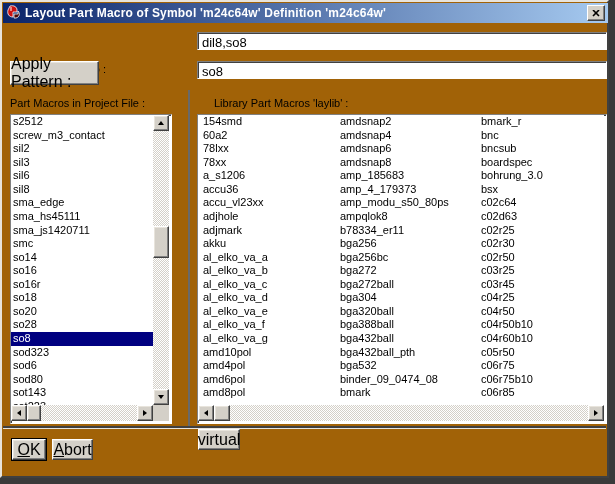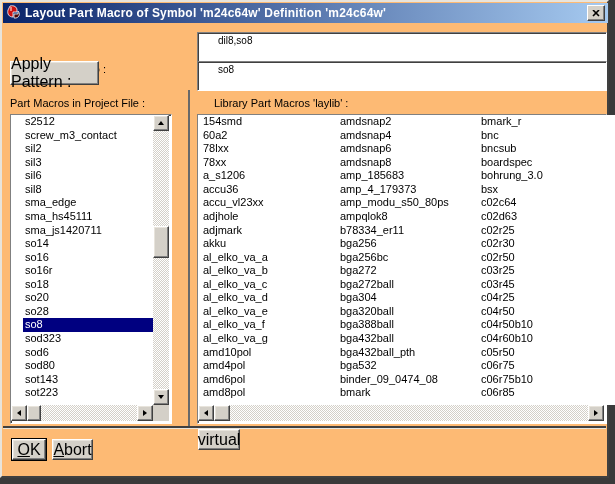--- a/index.html
+++ b/index.html
@@ -1,50 +1,50 @@
 <!DOCTYPE html>
 <html><head>
 <meta charset="utf-8">
 <style>
   html,body{margin:0;padding:0;width:615px;height:484px;overflow:hidden;
     font-family:"Liberation Sans","DejaVu Sans",sans-serif;}
   body{background:#3a3a3a;position:relative;}
-  .dialog{position:absolute;left:0;top:0;width:609px;height:478px;background:#fdba74;
+  .dialog{position:absolute;left:0;top:0;width:609px;height:478px;background:#a16207;
     border:2px solid;border-color:#e8e4dc #404040 #404040 #e8e4dc;box-sizing:border-box;}
   
   .titlebar{position:absolute;left:1px;top:1px;width:601px;height:20px;
     background:linear-gradient(to right,#0a246a,#a6caf0);
     display:flex;align-items:center;padding:0 2px;}
   .titlebar .appicon{width:16px;height:16px;margin:0 3px 0 1px;flex:0 0 auto;}
   .titletext{color:#fff;font-size:12px;font-weight:bold;white-space:nowrap;
     letter-spacing:0.2px;flex:1 1 auto;}
   .closebtn{width:16px;height:14px;background:#d4d0c8;border:1px solid;
     border-color:#fff #404040 #404040 #fff;box-shadow:inset -1px -1px 0 #808080;
     display:flex;align-items:center;justify-content:center;flex:0 0 auto;margin-right:1px;}
   
   .raised{background:#d4d0c8;border:1px solid;border-color:#fff #404040 #404040 #fff;
     box-shadow:inset -1px -1px 0 #808080, inset 1px 1px 0 #e8e4dc;box-sizing:border-box;}
   .sunken{background:#fff;border:1px solid;border-color:#808080 #fff #fff #808080;
     box-shadow:inset 1px 1px 0 #404040;box-sizing:border-box;}
   
   .lbl{position:absolute;font-size:11px;color:#000;white-space:nowrap;}
-  .field{position:absolute;left:195px;width:410px;height:30px;font-size:10px;
-    padding:2px 0 0 20px;white-space:nowrap;color:#000;}
+  .field{position:absolute;left:195px;width:410px;height:18px;font-size:13px;
+    padding:2px 0 0 4px;white-space:nowrap;color:#000;}
   .pushbtn{position:absolute;font-size:16px;color:#000;display:flex;
     align-items:center;justify-content:center;}
   .pushbtn span{display:block;}
   .mnemonic::first-letter{text-decoration:underline;}
   .default-outline{box-shadow:0 0 0 1px #000, inset -1px -1px 0 #808080, inset 1px 1px 0 #e8e4dc;}
   
   .vdivider{position:absolute;left:186px;top:88px;width:2px;height:336px;background:#696969;}
   .hseparator{position:absolute;left:1px;top:424px;width:603px;height:2px;background:#404040;
     border-bottom:1px solid #e8e4dc;}
   
   .listbox{position:absolute;top:112px;height:310px;}
-  .rows-area{position:absolute;left:0;top:0;overflow:hidden;background:#fff;padding-left:12px;}
+  .rows-area{position:absolute;left:0;top:0;overflow:hidden;background:#fff;}
   .row{height:13.57px;line-height:13.5px;font-size:11px;color:#000;white-space:nowrap;
     overflow:hidden;padding-left:2px;}
   .row.selected{background:#000080;color:#fff;}
   .libcol{position:absolute;top:0;width:136px;overflow:hidden;}
   
   .dither{background-color:#fff;
     background-image:conic-gradient(#d4d0c8 25%,#ffffff 0 50%,#d4d0c8 0 75%,#ffffff 0);
     background-size:2px 2px;}
   .sb-btn{position:absolute;width:16px;height:16px;display:flex;align-items:center;
     justify-content:center;}
@@ -93,20 +93,21 @@
     <div class="rows-area" style="width:142px;height:290px;">
         <div class="row">s2512</div>
         <div class="row">screw_m3_contact</div>
         <div class="row">sil2</div>
         <div class="row">sil3</div>
         <div class="row">sil6</div>
         <div class="row">sil8</div>
         <div class="row">sma_edge</div>
         <div class="row">sma_hs45111</div>
         <div class="row">sma_js1420711</div>
+        <div class="row">smc</div>
         <div class="row">so14</div>
         <div class="row">so16</div>
         <div class="row">so16r</div>
         <div class="row">so18</div>
         <div class="row">so20</div>
         <div class="row">so28</div>
         <div class="row selected">so8</div>
         <div class="row">sod323</div>
         <div class="row">sod6</div>
         <div class="row">sod80</div>

